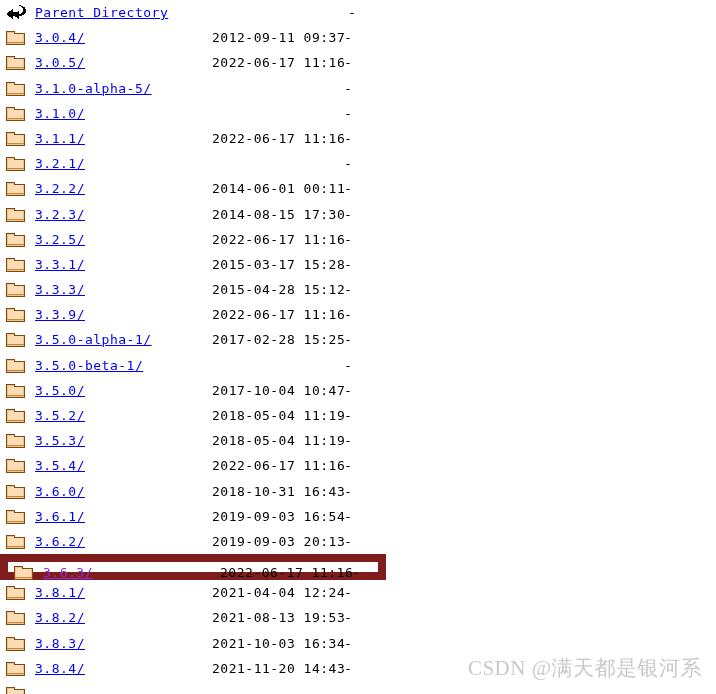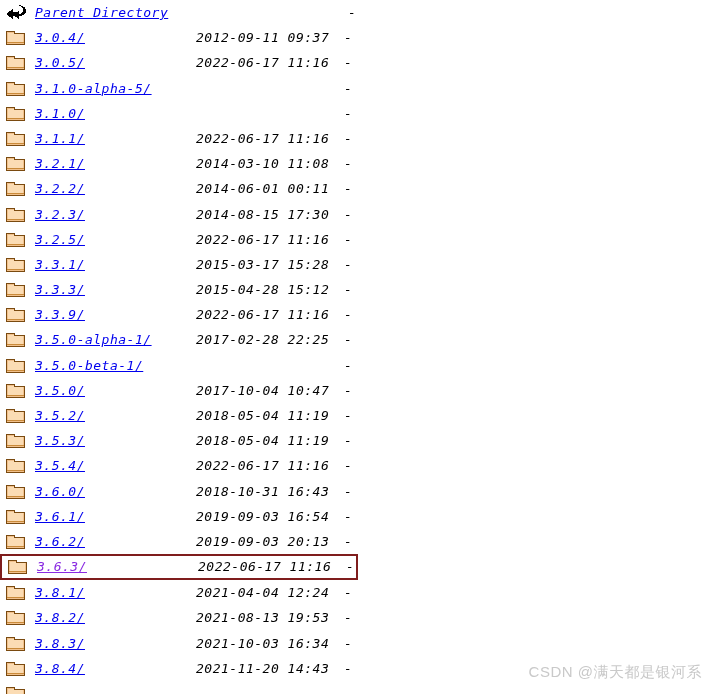--- a/index.html
+++ b/index.html
@@ -23,27 +23,26 @@
     top: 0;
     width: 716px;
   }
 
   .row {
     position: relative;
     height: 25.2px;
     line-height: 25.2px;
     white-space: nowrap;
     font-size: 13px;
-    font-style: italic;
   }
 
   .row.highlight {
     box-sizing: border-box;
-    border: 2px solid #7f1d1d;
-    width: 358px;
+    border: 8px solid #7f1d1d;
+    width: 386px;
     height: 26px;
     line-height: 22px;
     text-align: center;
   }
 
   
   .icon {
     position: absolute;
     left: 5px;
     top: 4px;
@@ -62,21 +61,21 @@
     text-decoration: underline;
     font-size: 13px;
     letter-spacing: 0.5px;
     cursor: pointer;
   }
   .name.visited { color: #8a2be2; }
 
   
   .date {
     position: absolute;
-    left: 196px;
+    left: 212px;
     top: 0;
     color: #000000;
     font-size: 13px;
     letter-spacing: 0.5px;
   }
 
   
   .size {
     position: absolute;
     left: 344px;
@@ -85,22 +84,22 @@
     font-size: 13px;
   }
   .row.parent .size { left: 348px; }
 
   
   #watermark {
     position: absolute;
     right: 14px;
     bottom: 12px;
     color: #c9c9c9;
-    font-family: Liberation Sans, sans-serif;
-    font-size: 15px;
+    font-family: Liberation Serif, serif;
+    font-size: 21px;
     letter-spacing: 0.5px;
     white-space: nowrap;
     user-select: none;
   }
 </style>
 </head>
 <body>
 
 <div id="listing">
     <div class="row parent">
@@ -166,21 +165,20 @@
       <span class="size">-</span>
     </div>
     <div class="row">
       <span class="icon"><svg width="21" height="17" viewBox="0 0 21 17" shape-rendering="crispEdges">
           <path d="M1 2 h8 v2 h10 v11 h-18 z" fill="#f2c18c" stroke="#7a4a10" stroke-width="1"></path>
           <path d="M3 4 h6 v1 h9 v9 h-15 z" fill="#fbdcb4" stroke="none"></path>
           <path d="M2 13 h17" stroke="#c98a3a" stroke-width="1"></path>
           <path d="M3 15 h1 M5 15 h1 M7 15 h1 M9 15 h1 M11 15 h1 M13 15 h1 M15 15 h1 M17 15 h1" stroke="#7a4a10" stroke-width="1"></path>
         </svg></span>
       <a class="name">3.2.1/</a>
-      <span class="date">2014-03-10 11:08</span>
       <span class="size">-</span>
     </div>
     <div class="row">
       <span class="icon"><svg width="21" height="17" viewBox="0 0 21 17" shape-rendering="crispEdges">
           <path d="M1 2 h8 v2 h10 v11 h-18 z" fill="#f2c18c" stroke="#7a4a10" stroke-width="1"></path>
           <path d="M3 4 h6 v1 h9 v9 h-15 z" fill="#fbdcb4" stroke="none"></path>
           <path d="M2 13 h17" stroke="#c98a3a" stroke-width="1"></path>
           <path d="M3 15 h1 M5 15 h1 M7 15 h1 M9 15 h1 M11 15 h1 M13 15 h1 M15 15 h1 M17 15 h1" stroke="#7a4a10" stroke-width="1"></path>
         </svg></span>
       <a class="name">3.2.2/</a>
@@ -243,21 +241,21 @@
       <span class="size">-</span>
     </div>
     <div class="row">
       <span class="icon"><svg width="21" height="17" viewBox="0 0 21 17" shape-rendering="crispEdges">
           <path d="M1 2 h8 v2 h10 v11 h-18 z" fill="#f2c18c" stroke="#7a4a10" stroke-width="1"></path>
           <path d="M3 4 h6 v1 h9 v9 h-15 z" fill="#fbdcb4" stroke="none"></path>
           <path d="M2 13 h17" stroke="#c98a3a" stroke-width="1"></path>
           <path d="M3 15 h1 M5 15 h1 M7 15 h1 M9 15 h1 M11 15 h1 M13 15 h1 M15 15 h1 M17 15 h1" stroke="#7a4a10" stroke-width="1"></path>
         </svg></span>
       <a class="name">3.5.0-alpha-1/</a>
-      <span class="date">2017-02-28 22:25</span>
+      <span class="date">2017-02-28 15:25</span>
       <span class="size">-</span>
     </div>
     <div class="row">
       <span class="icon"><svg width="21" height="17" viewBox="0 0 21 17" shape-rendering="crispEdges">
           <path d="M1 2 h8 v2 h10 v11 h-18 z" fill="#f2c18c" stroke="#7a4a10" stroke-width="1"></path>
           <path d="M3 4 h6 v1 h9 v9 h-15 z" fill="#fbdcb4" stroke="none"></path>
           <path d="M2 13 h17" stroke="#c98a3a" stroke-width="1"></path>
           <path d="M3 15 h1 M5 15 h1 M7 15 h1 M9 15 h1 M11 15 h1 M13 15 h1 M15 15 h1 M17 15 h1" stroke="#7a4a10" stroke-width="1"></path>
         </svg></span>
       <a class="name">3.5.0-beta-1/</a>

